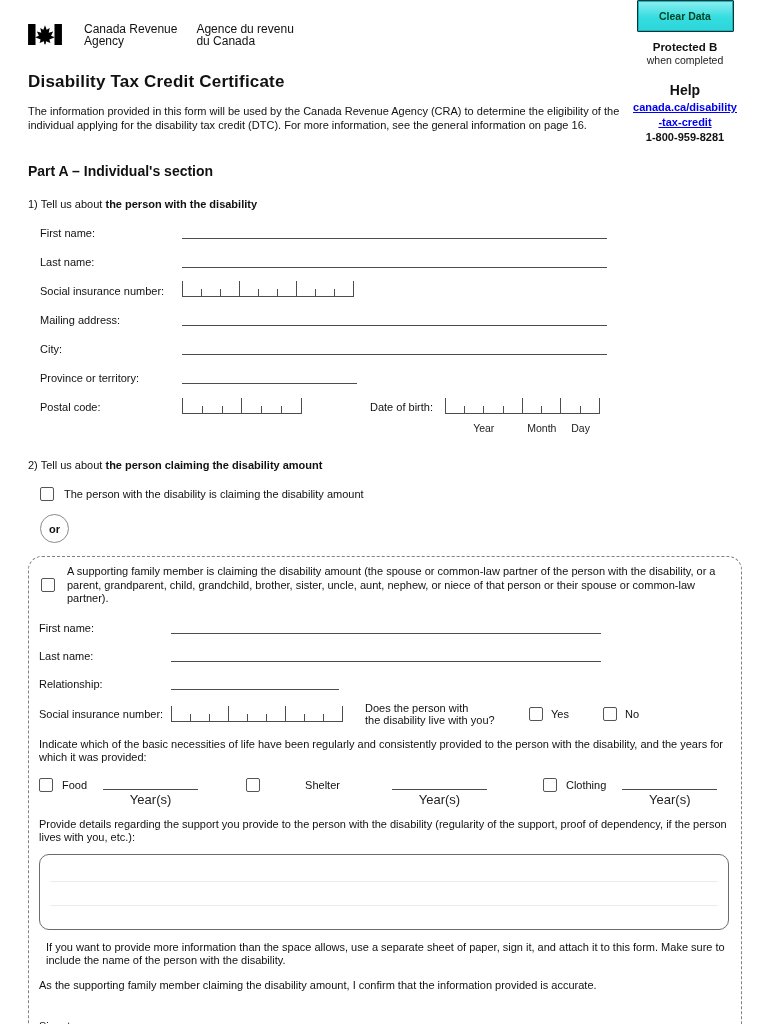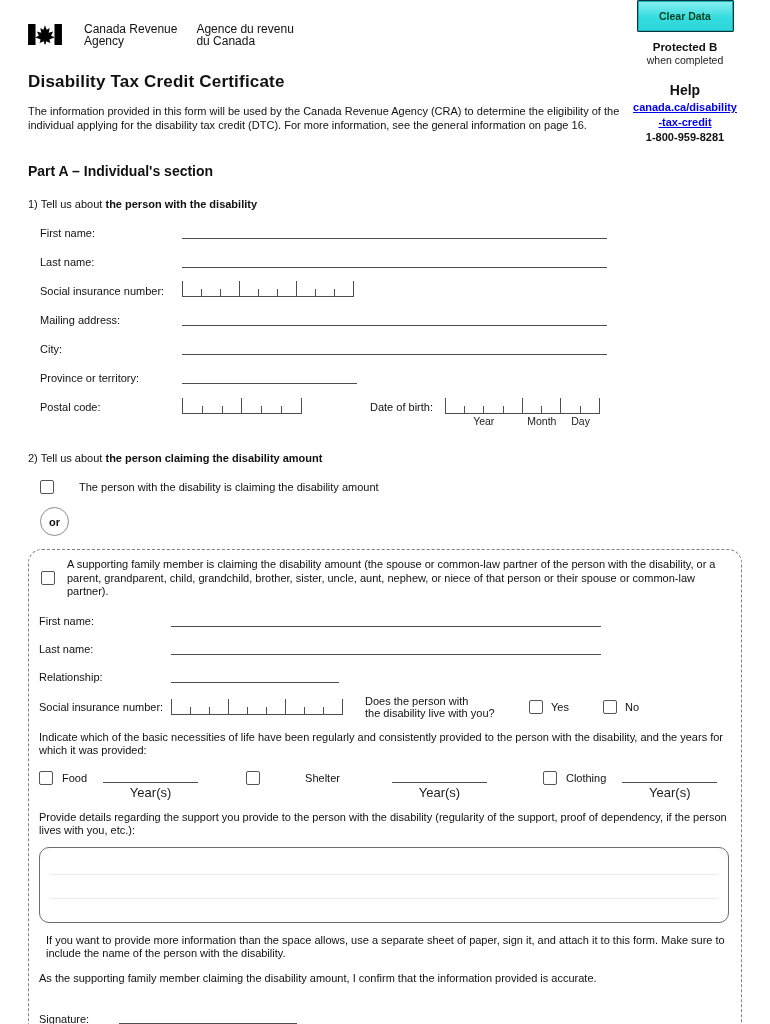--- a/index.html
+++ b/index.html
@@ -42,27 +42,27 @@
   .w-sig{width:178px;}
 
   
   .comb{display:flex;align-items:flex-end;height:16px;border-bottom:1.5px solid #4d4d4d;box-sizing:border-box;}
   .comb i{flex:1 1 0;height:7px;border-left:1.5px solid #4d4d4d;}
   .comb i.t{height:15px;}
   .comb i.e{flex:0 0 0;}
   .w-sin{width:172px;}
   .w-postal{width:120px;}
   .w-dob{width:155px;}
-  .dob-block{display:flex;flex-direction:column;}
+  .dob-block{display:flex;flex-direction:column;gap:7px;}
   .dob-labels{display:flex;width:155px;font-size:10.5px;margin-top:1px;color:#222;}
   .dob-labels span{text-align:center;}
   .dl-year{flex:4;}.dl-month{flex:2;}.dl-day{flex:2;}
 
   .checkbox{width:14px;height:14px;border:1.5px solid #555;border-radius:2px;background:#fff;flex:0 0 auto;box-sizing:border-box;}
-  .cbrow{display:flex;align-items:center;margin-top:16px;margin-left:12px;gap:15px;}
+  .cbrow{display:flex;align-items:center;margin-top:16px;margin-left:12px;}
   .cbrow .lbl{margin-left:10px;}
   .or-circle{margin:13px 0 0 12px;width:27px;height:27px;border:1.5px solid #8a8a8a;border-radius:50%;
     display:flex;align-items:center;justify-content:center;font-weight:700;font-size:11px;}
 
   
   .dashed-box{margin-top:13px;border:1.6px dashed #808080;border-radius:14px;padding:8px 12px 13px 10px;}
   .family-row{display:flex;align-items:center;}
   .family-row .checkbox{margin:0 0 0 2px;}
   .family-text{margin-left:12px;line-height:13.5px;width:660px;}
   .in-label{width:132px;flex:0 0 auto;}

